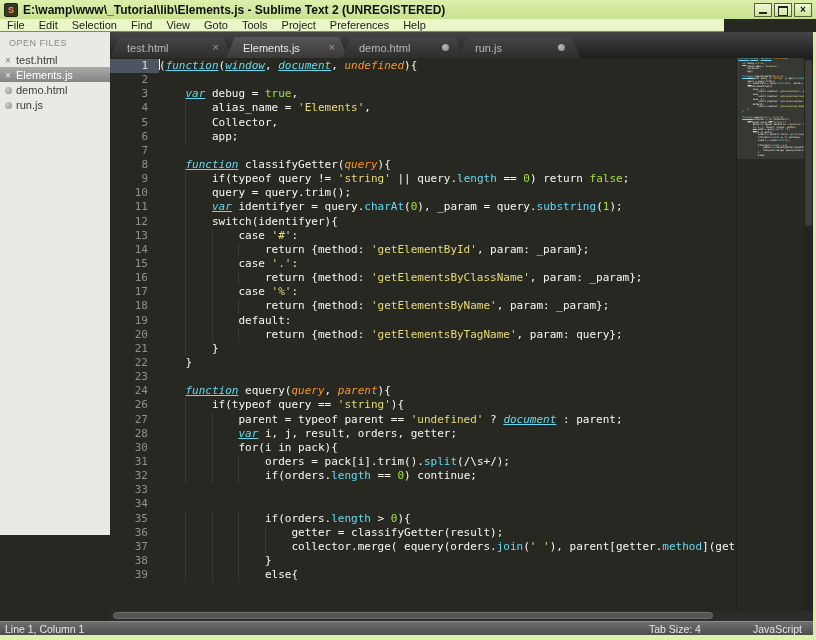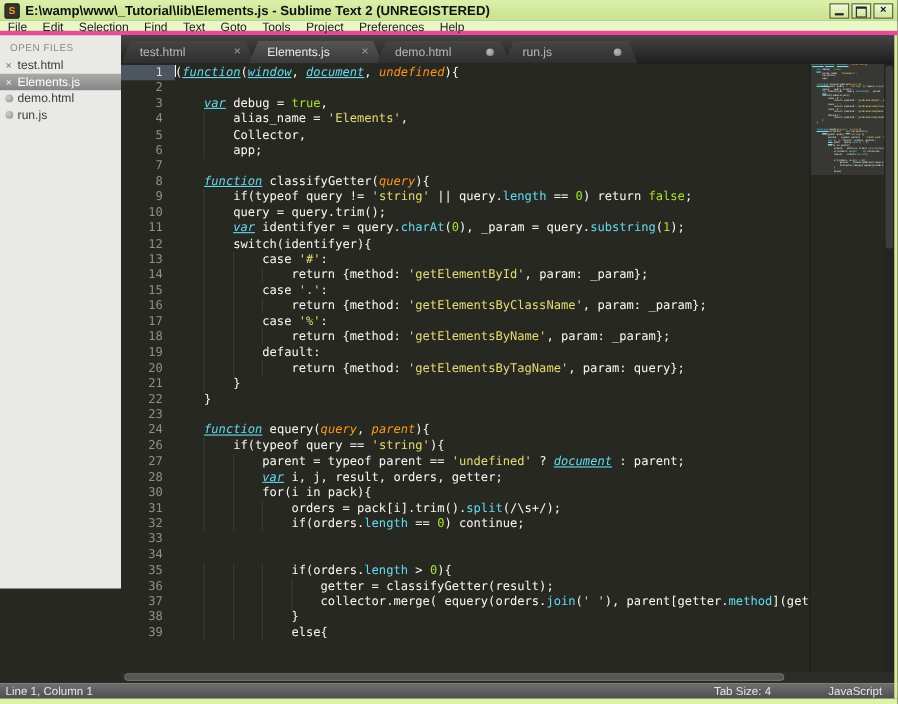--- a/index.html
+++ b/index.html
@@ -10,22 +10,22 @@
     background:linear-gradient(#dcf0ab,#c8e18f);display:flex;align-items:center;}
   .app-icon{width:12px;height:12px;margin:0 5px 0 4px;background:#35352d;border:1px solid #20201b;
     color:#ff9a2a;font-size:9px;font-weight:bold;line-height:12px;text-align:center;border-radius:2px;}
   .title-text{font-size:12px;font-weight:600;color:#111;white-space:nowrap;}
   .win-btns{margin-left:auto;display:flex;gap:2px;padding-right:4px;}
   .win-btn{width:18px;height:14px;background:linear-gradient(#f2f9d8,#cfe29b);
     border:1px solid #55613a;font-size:10px;line-height:12px;text-align:center;color:#111;
     box-sizing:border-box;font-weight:bold;}
   .glyph-min{display:block;margin:8px auto 0;width:8px;border-bottom:2px solid #222;}
   .glyph-max{display:block;margin:2px auto 0;width:8px;height:7px;border:1px solid #222;border-top-width:2px;}
-  .menubar{left:0;top:19px;width:816px;height:13px;background:#e9f6c6;display:flex;
-    border-bottom:4px solid #ec4899;box-sizing:border-box;}
+  .menubar{left:0;top:19px;width:724px;height:13px;background:#e9f6c6;display:flex;
+    border-bottom:1px solid #ec4899;box-sizing:border-box;}
   .menu-item{font-size:11px;line-height:12px;color:#222;padding:0 7px;cursor:default;}
   .right-border{left:813px;top:32px;width:3px;height:603px;background:#dcecA2;background:#dcec9f;}
   .bottom-border{left:0;top:635px;width:816px;height:5px;background:#dff0a8;}
   
   .sidebar{left:0;top:32px;width:110px;height:503px;background:#e9e9e6;overflow:hidden;}
   .sidebar-header{font-size:9px;letter-spacing:.5px;color:#8a8a85;padding:6px 0 4px 9px;}
   .side-item{height:15px;display:flex;align-items:center;font-size:11px;color:#3c3c3c;cursor:default;}
   .side-item .ico{width:16px;text-align:center;flex:none;}
   .side-item.sel{background:linear-gradient(#aaaaaa,#858585);color:#fff;}
   .x-ico{color:#75756e;font-size:10px;line-height:10px;}
@@ -96,21 +96,21 @@
       </div>
     <div class="win-btn">×</div>
   </div>
 </div>
 
 <div class="abs menubar" id="menubar">
     <div class="menu-item">File</div>
     <div class="menu-item">Edit</div>
     <div class="menu-item">Selection</div>
     <div class="menu-item">Find</div>
-    <div class="menu-item">Text</div>
+    <div class="menu-item">View</div>
     <div class="menu-item">Goto</div>
     <div class="menu-item">Tools</div>
     <div class="menu-item">Project</div>
     <div class="menu-item">Preferences</div>
     <div class="menu-item">Help</div>
   </div>
 
 <div class="abs sidebar">
   <div class="sidebar-header">OPEN FILES</div>
   <div id="side-items">

